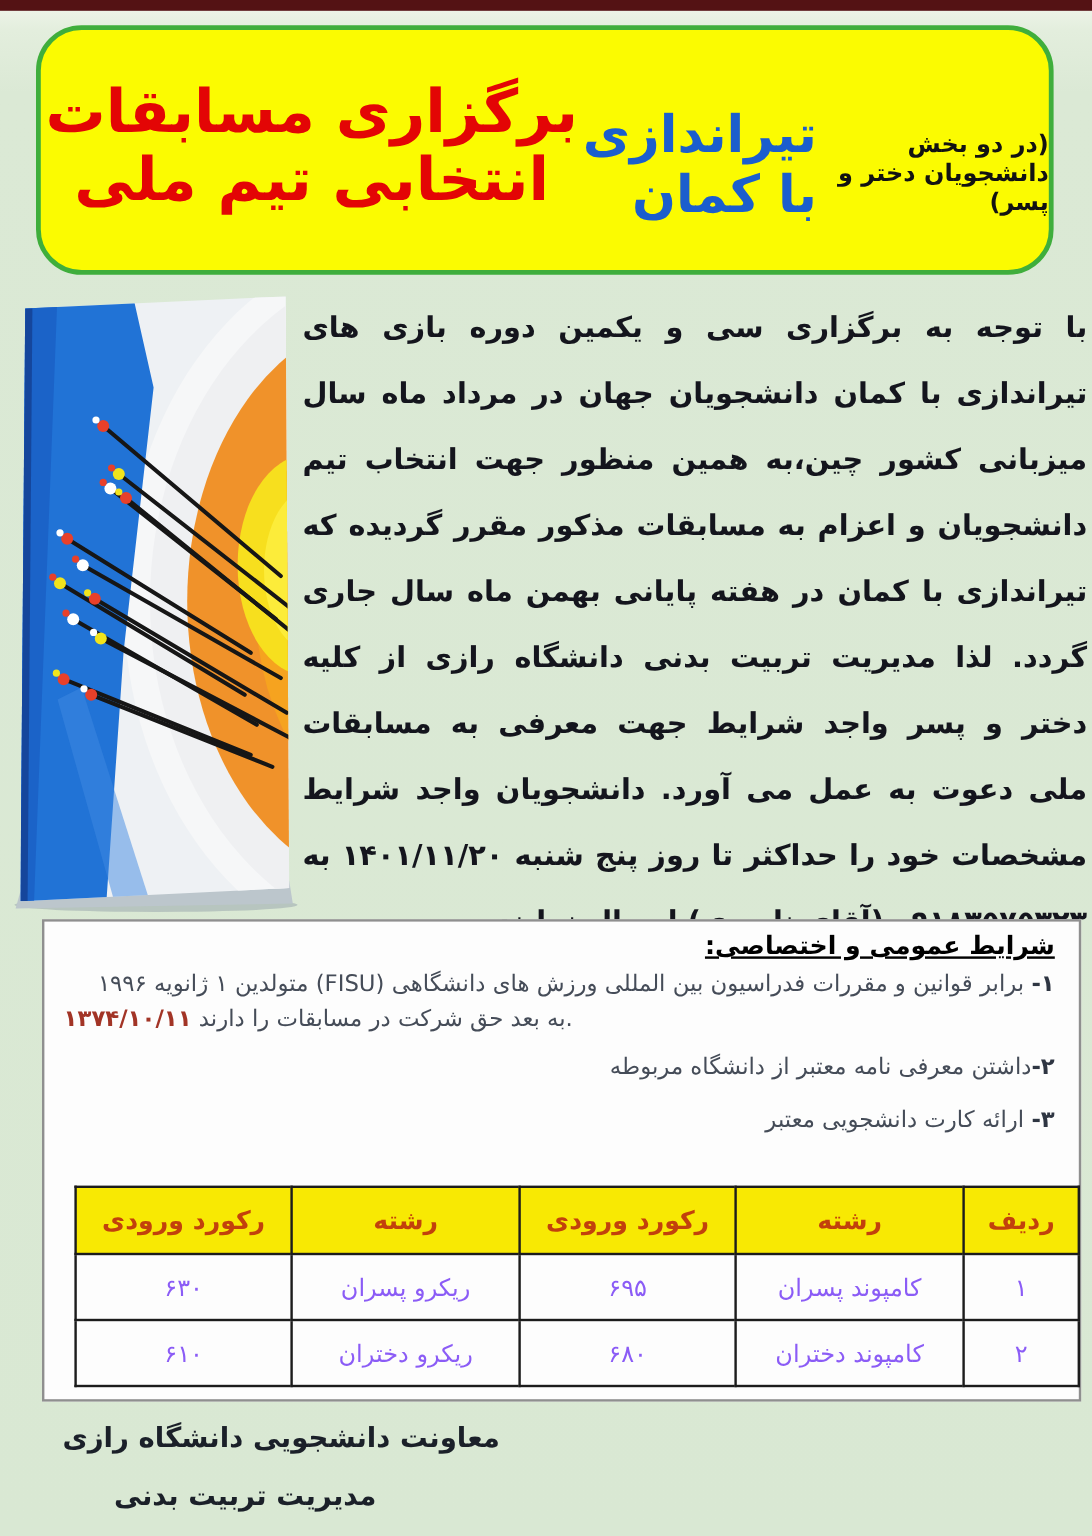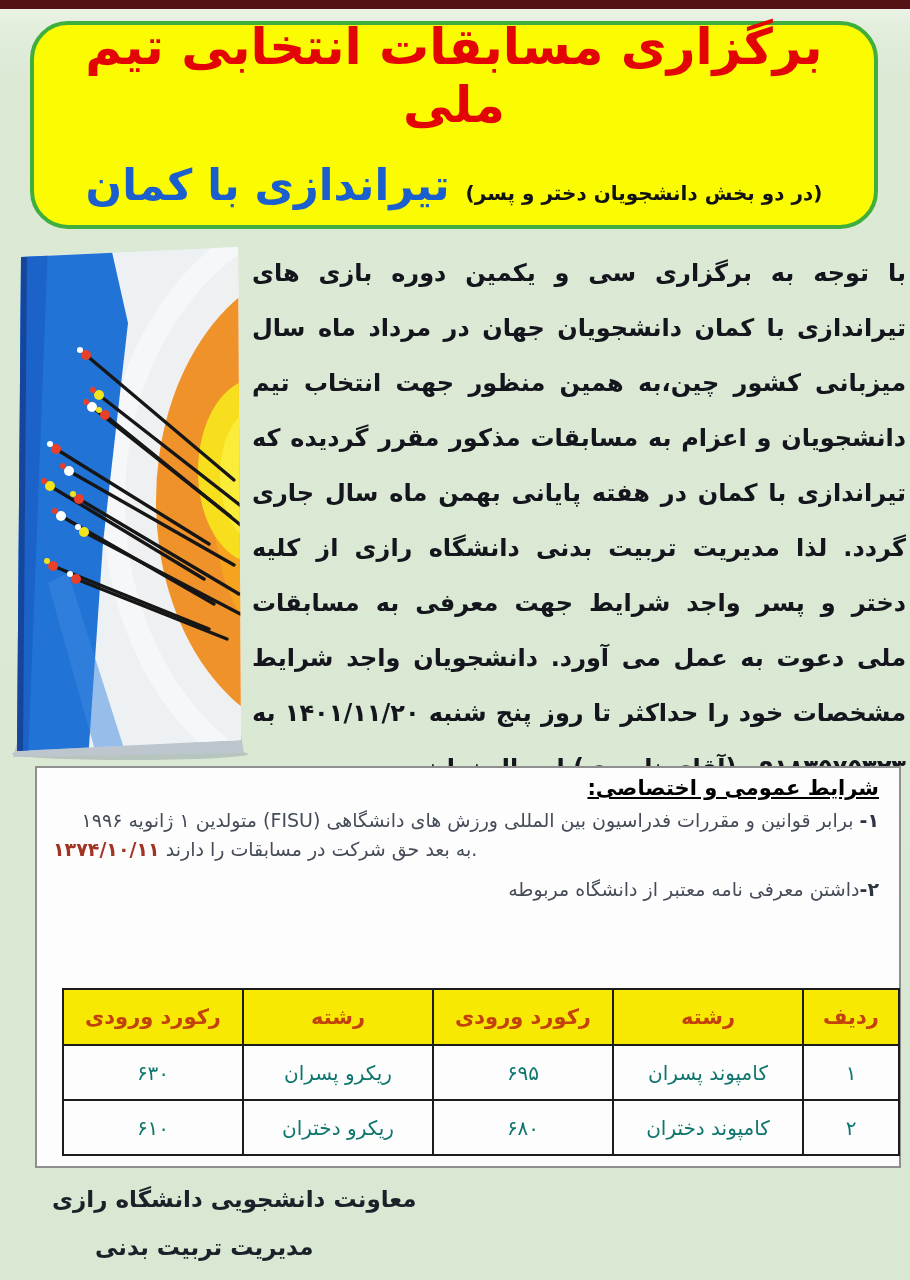--- a/index.html
+++ b/index.html
@@ -8,21 +8,21 @@
   .page {
     position:relative; width:910px; height:1280px; overflow:hidden;
     background:linear-gradient(180deg,#f1f6ec 0%, #e3eedd 2%, #dbe9d5 6%, #d9e8d3 100%);
   }
   .top-bar { position:absolute; left:0; top:0; width:910px; height:9px; background:#541214; }
 
   
   .banner {
     position:absolute; left:30px; top:21px; width:848px; height:208px;
     background:#fbfb01; border:4px solid #3fae3c; border-radius:38px;
-    display:flex; flex-direction:column; align-items:center; justify-content:flex-start;
+    display:flex; flex-direction:row; align-items:center; justify-content:space-between;
   }
   .banner-title {
     direction:rtl; color:#e30505; font-weight:bold; font-size:50px;
     line-height:1.15; text-align:center; margin-top:-6px;
   }
   .banner-sub {
     direction:ltr; display:flex; align-items:baseline; gap:16px;
     margin-top:26px;
   }
   .banner-sub-main { direction:rtl; color:#1b5ecd; font-weight:bold; font-size:43px; }
@@ -63,21 +63,21 @@
   .rec-table {
     position:absolute; left:62px; top:988px; width:836px;
     direction:rtl; border-collapse:collapse; table-layout:fixed;
   }
   .rec-table th, .rec-table td {
     border:2px solid #1c1c1c; text-align:center; vertical-align:middle;
   }
   .rec-table th {
     background:#f8e903; color:#c2410c; font-weight:bold; font-size:21px; height:56px;
   }
-  .rec-table td { background:#fdfdfd; color:#0f766e; font-size:20px; height:55px;border-radius:23px; }
+  .rec-table td { background:#fdfdfd; color:#8b5cf6; font-size:20px; height:55px;border-radius:23px; }
   .col-radif { width:96px; } .col-a { width:190px; } .col-b { width:180px; }
   .col-c { width:190px; } .col-d { width:180px; }
 
   
   .footer-line { position:absolute; direction:rtl; color:#1b2029; font-weight:bold; font-size:23px; }
   .footer-1 { left:52px; top:1186px; }
   .footer-2 { left:95px; top:1234px; }
 </style>
 </head>
 <body>
@@ -189,20 +189,23 @@
       <span class="cond-num">۱-</span><span> برابر قوانین و مقررات فدراسیون بین المللی ورزش های دانشگاهی (FISU) متولدین ۱ ژانویه ۱۹۹۶</span>
     </div>
     <div class="cond-line2">
       <span class="cond-date">۱۳۷۴/۱۰/۱۱</span><span> به بعد حق شرکت در مسابقات را دارند.</span>
     </div>
 
     <div class="cond-item">
       <span class="cond-num">۲-</span><span>داشتن معرفی نامه معتبر از دانشگاه مربوطه</span>
     </div>
 
+    <div class="cond-item">
+      <span class="cond-num">۳-</span><span> ارائه کارت دانشجویی معتبر</span>
+    </div>
 
   </div>
 
   <table class="rec-table">
     <colgroup>
       <col class="col-radif">
         <col class="col-a">
         <col class="col-b">
         <col class="col-c">
         <col class="col-d">

